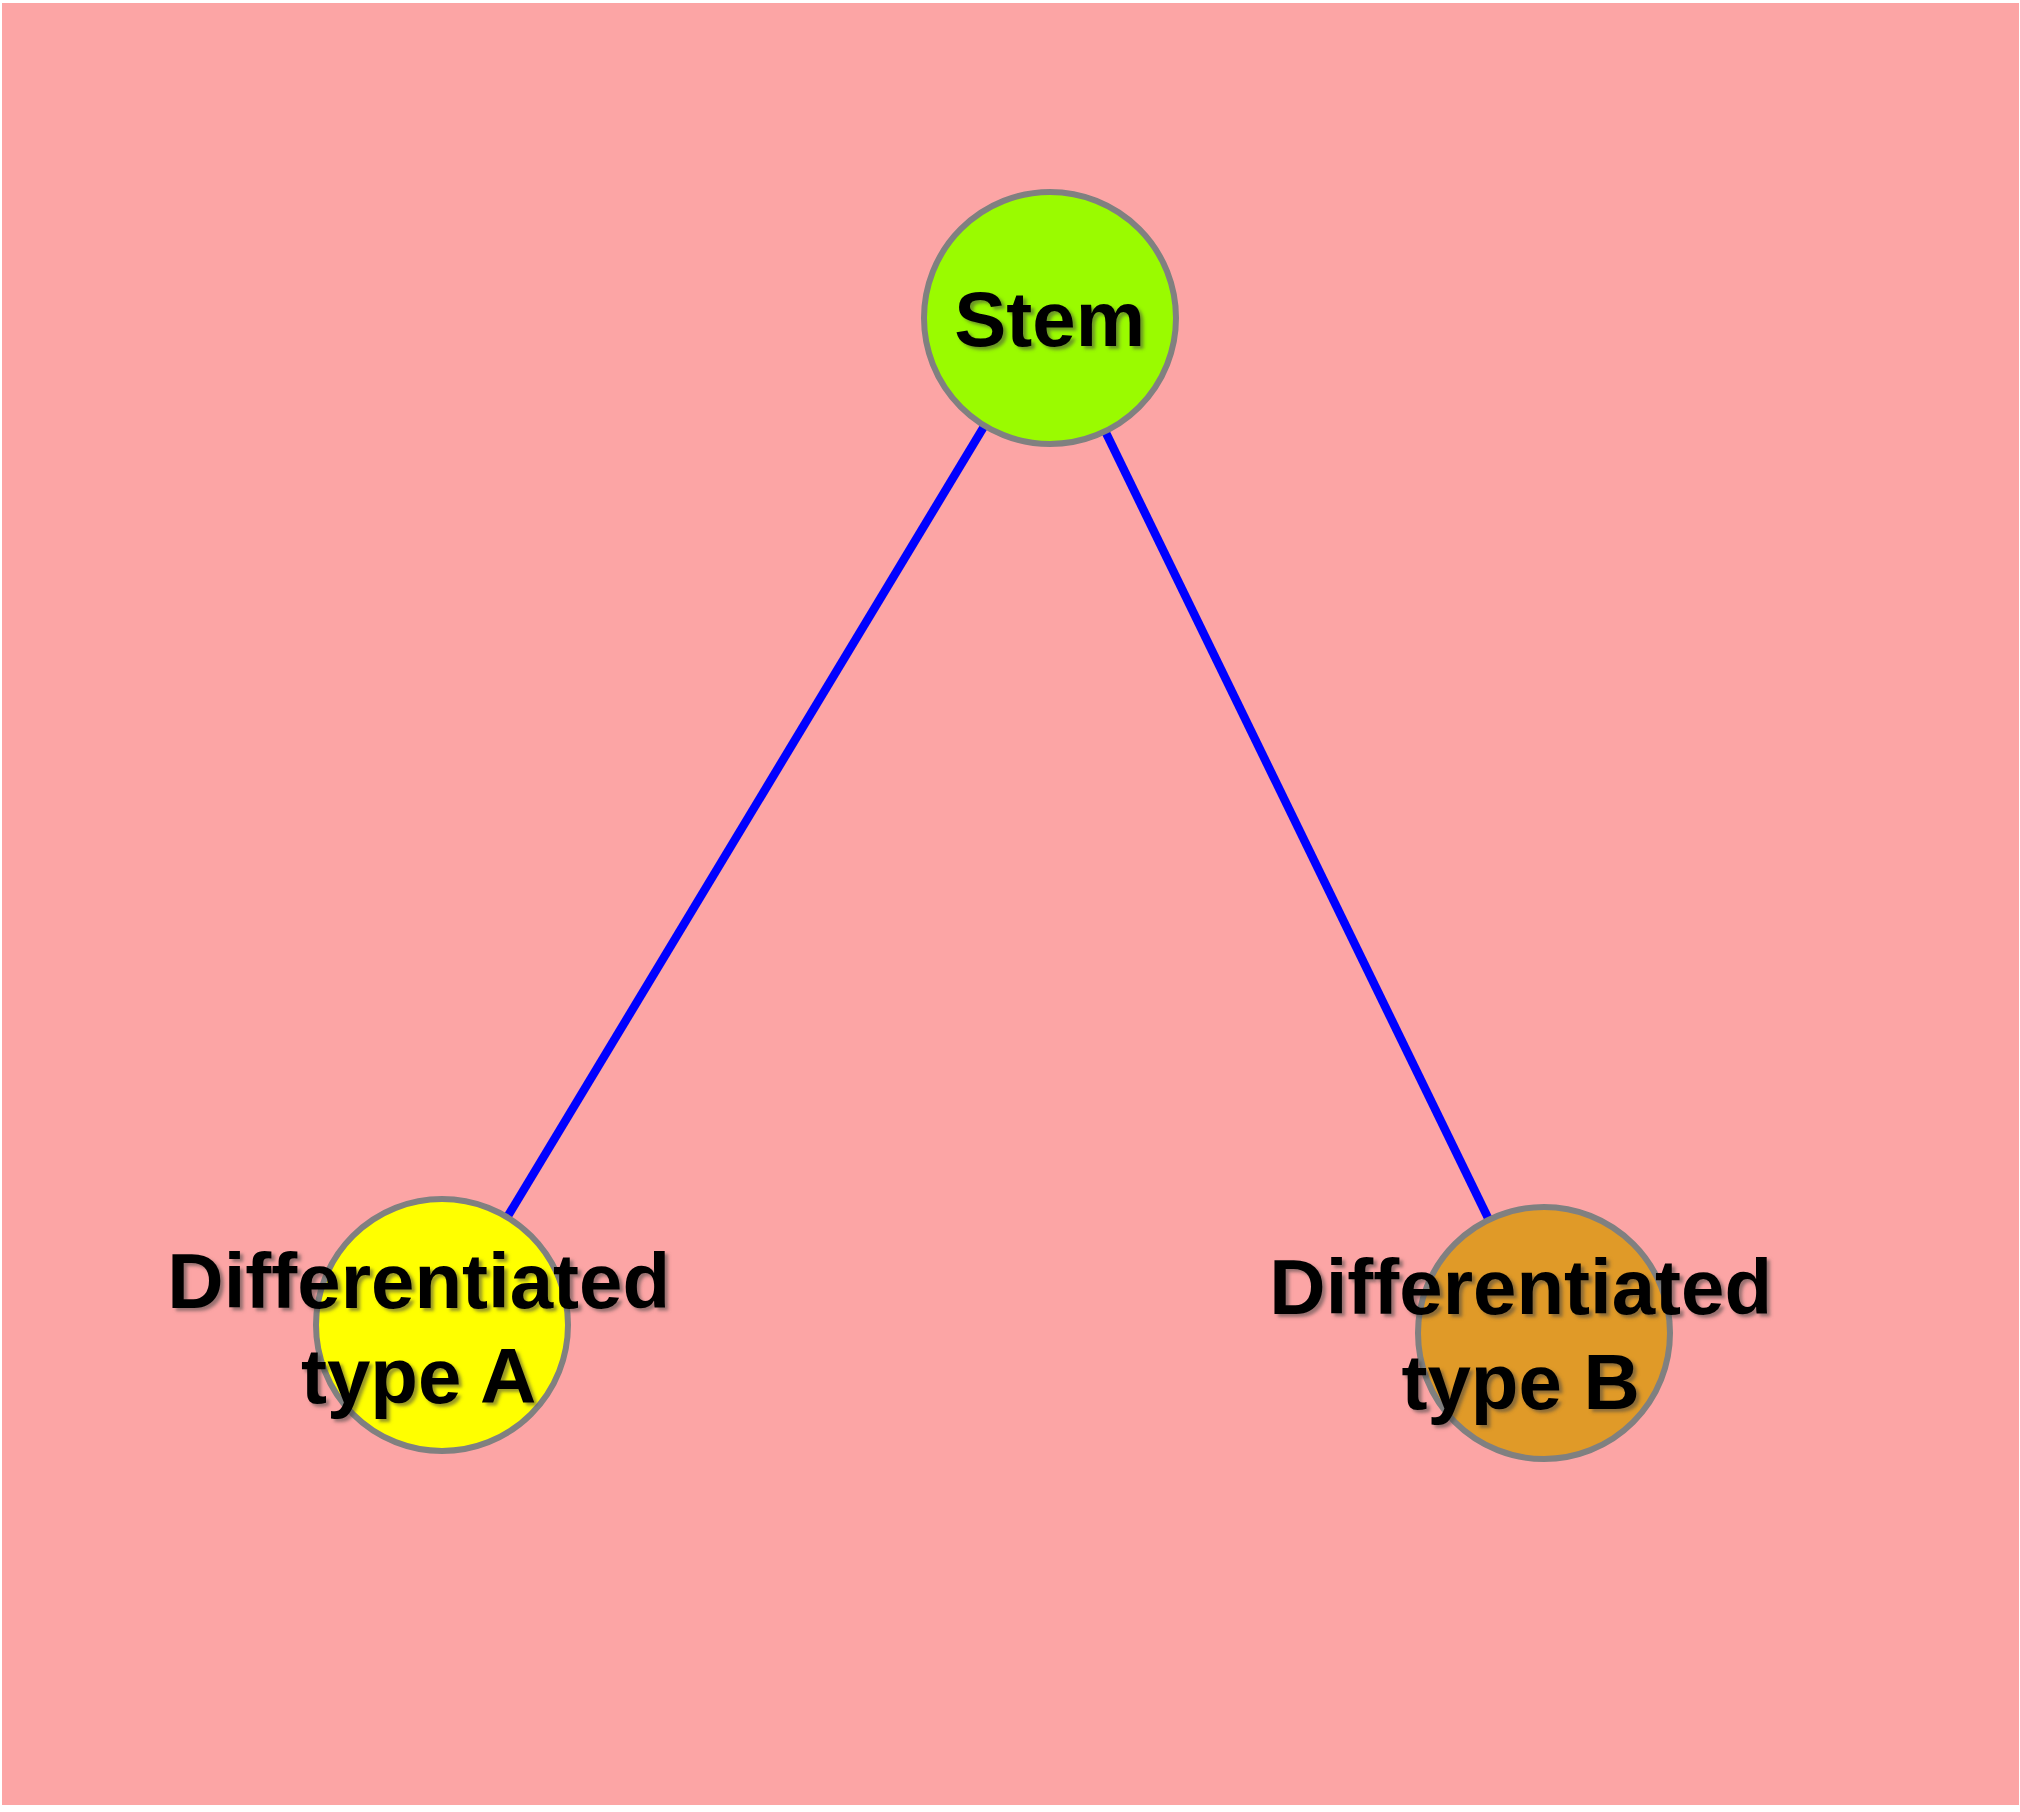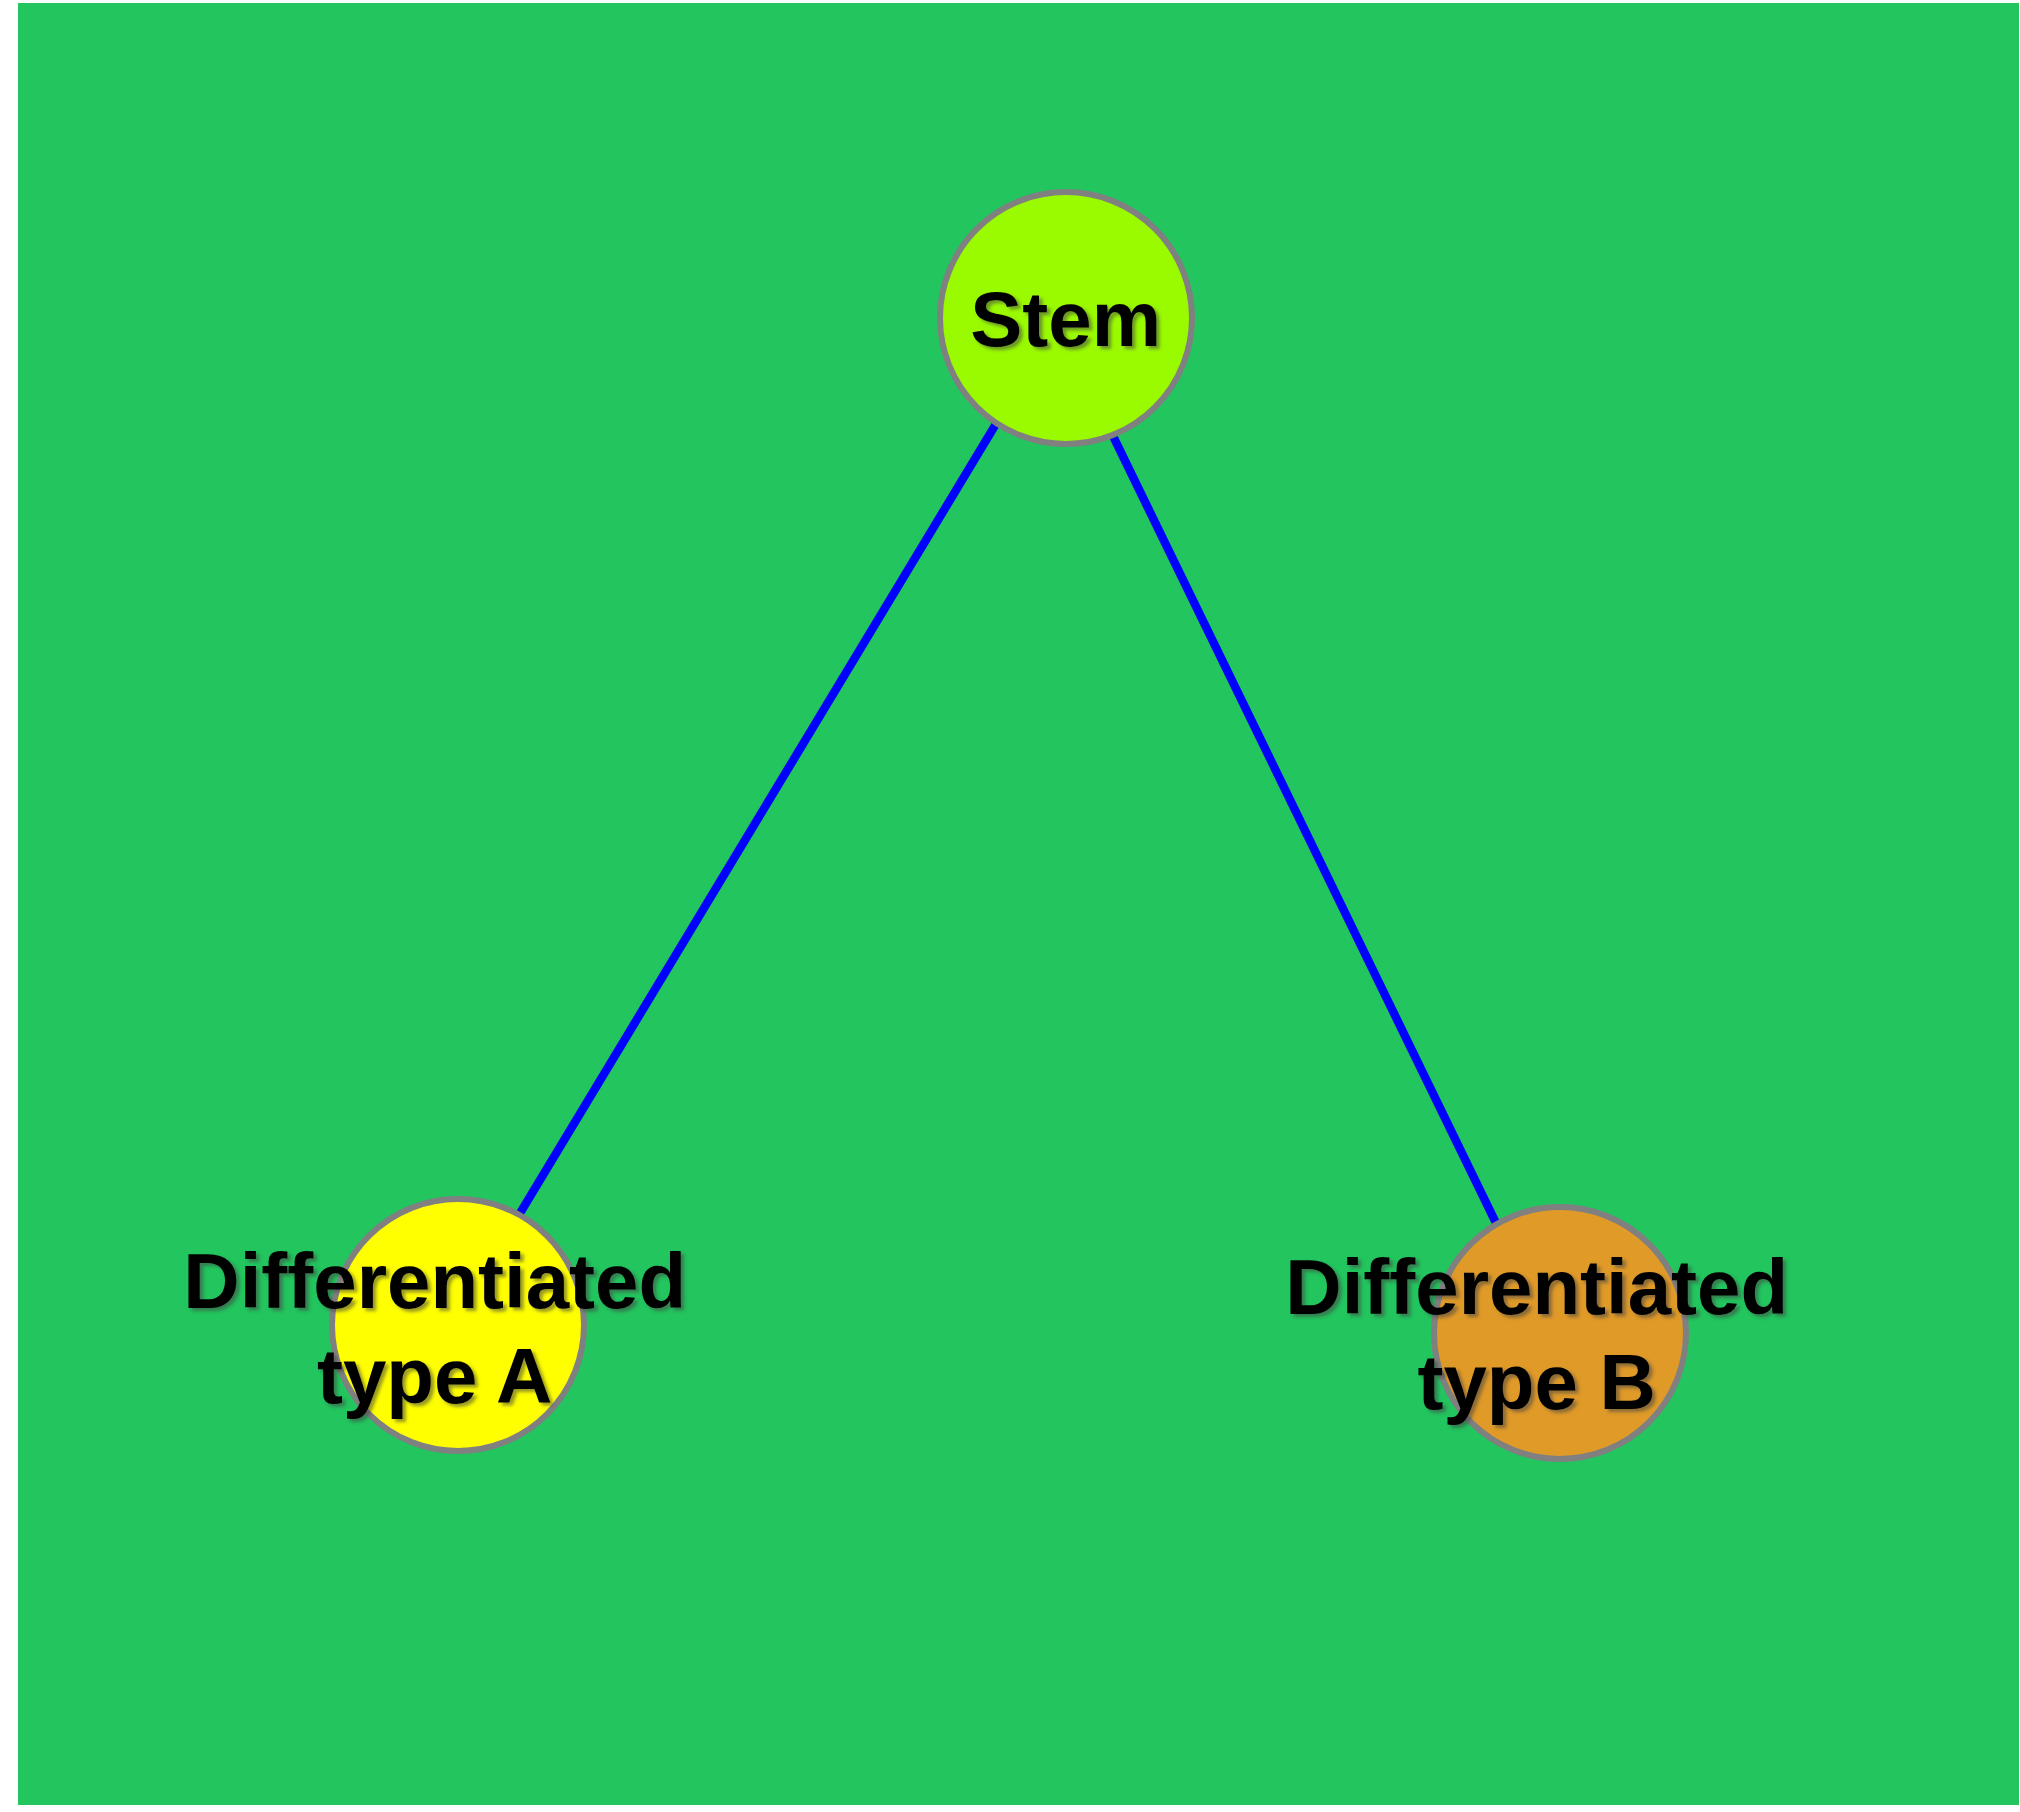--- a/index.html
+++ b/index.html
@@ -45,21 +45,21 @@
     font-size: 78px;
     line-height: 95px;
     text-shadow: 3.4px 3.4px 3.4px rgba(70, 70, 70, 0.55);
     pointer-events: none;
   }
 </style>
 </head>
 <body>
 
 <div id="stage">
-  <div id="panel" style="background: #22c55e; margin-left: 16px;">
+  <div id="panel" style="background: #fca5a5;">
     <svg id="edges" xmlns="http://www.w3.org/2000/svg" viewBox="0 0 2380 2126" width="2017" height="1802">
         <line x1="1236" y1="371" x2="519" y2="1560" stroke="#0000FF" stroke-width="10"></line>
         <line x1="1236" y1="371" x2="1819" y2="1569" stroke="#0000FF" stroke-width="10"></line>
       </svg>
 
   <div class="node" style="left: 919px; top: 186px; width: 258px; height: 258px; background: rgb(154, 251, 0); border-color: rgb(128, 128, 128);"></div>
       <div class="node-label" style="left: 1048px; top: 316px; color: rgb(0, 0, 0);">Stem</div>
       <div class="node" style="left: 311px; top: 1193px; width: 258px; height: 258px; background: rgb(255, 255, 0); border-color: rgb(128, 128, 128);"></div>
       <div class="node-label" style="left: 417px; top: 1326px; color: rgb(0, 0, 0);">Differentiated
 type A</div>

